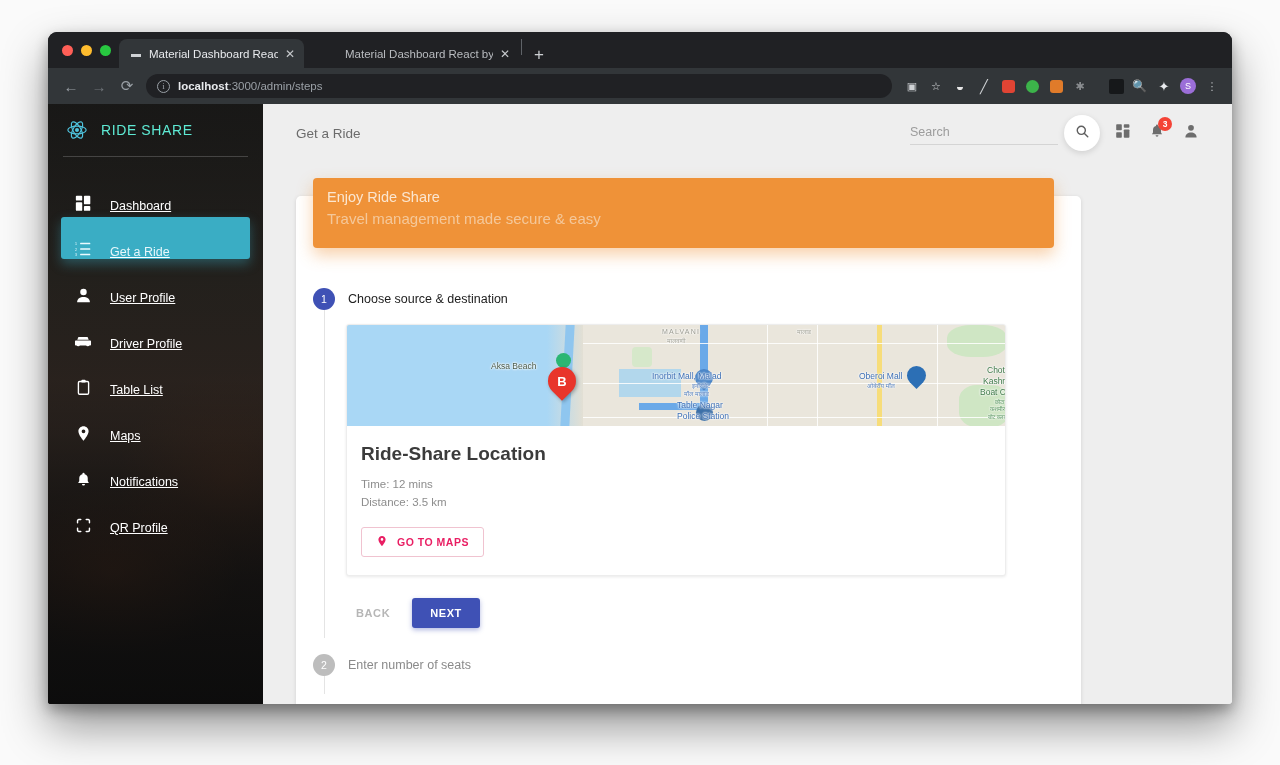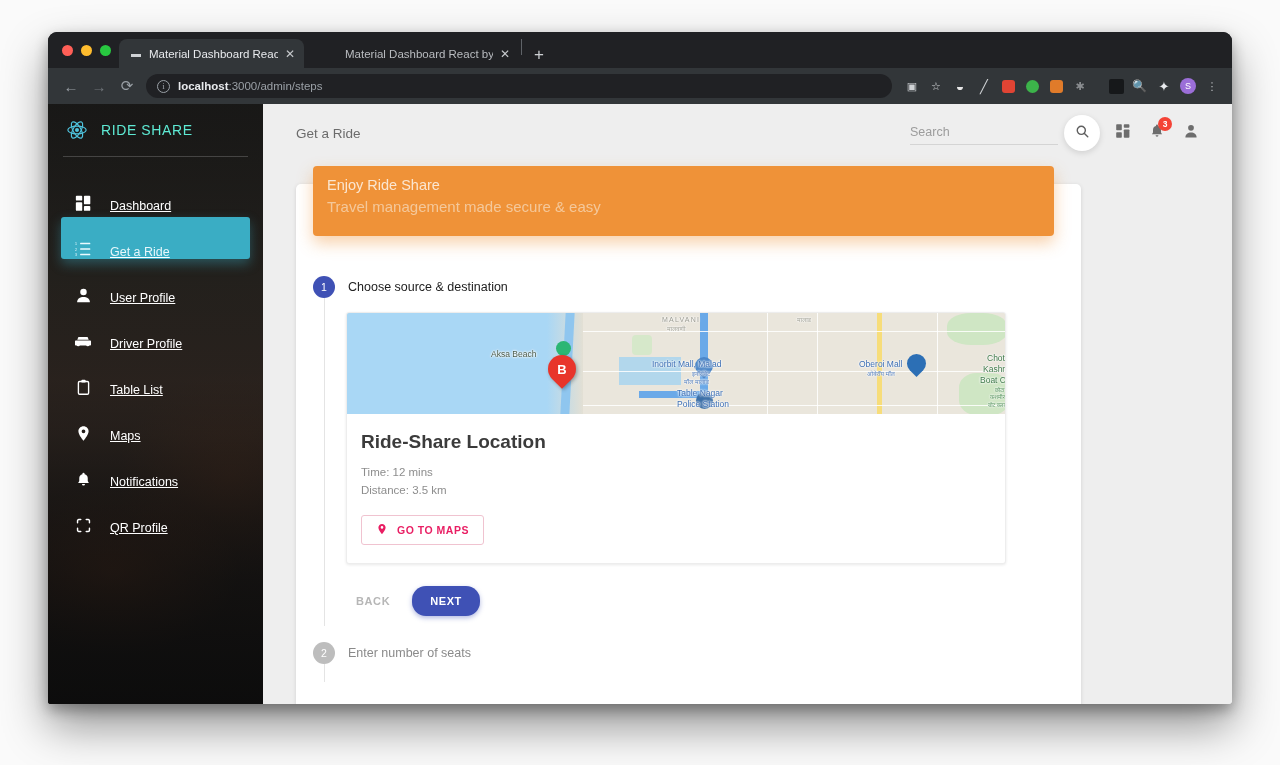--- a/index.html
+++ b/index.html
@@ -179,21 +179,21 @@
   #notif-badge {
     position: absolute; top: 1px; right: 2px;
     min-width: 14px; height: 14px; border-radius: 7px;
     background: #f44336; color: #fff; font-size: 8.5px;
     display: flex; align-items: center; justify-content: center;
     padding: 0 3px; font-weight: 700; line-height: 1;
   }
 
   
   #content-card {
-    position: absolute; left: 33px; top: 80px;
+    position: absolute; left: 33px; top: 92px;
     width: 785px; height: 560px;
     background: #ffffff; border-radius: 5px;
     box-shadow: 0 1px 4px rgba(0,0,0,.12);
   }
   #banner {
     position: absolute; left: 17px; top: -18px;
     width: 741px; height: 70px;
     background: #ef9238; border-radius: 4px;
     box-shadow: 0 7px 16px rgba(239,146,56,.42);
     padding: 11px 14px;
@@ -251,21 +251,21 @@
   #btn-row { display: flex; align-items: center; gap: 12px; margin-top: 22px; }
   #back-btn {
     background: transparent; border: none;
     color: #b6b6b6; font-size: 11px; font-weight: 700;
     letter-spacing: .6px; padding: 8px 10px;
     font-family: "Liberation Sans", sans-serif;
   }
   #next-btn {
     background: #3f51b5; border: none; color: #fff;
     font-size: 11px; font-weight: 700; letter-spacing: .6px;
-    padding: 9px 18px; border-radius: 14px;
+    padding: 9px 18px; border-radius: 3px;
     box-shadow: 0 2px 5px rgba(63,81,181,.40);
     font-family: "Liberation Sans", sans-serif;
   }
   .step2-tail { margin-left: 11px; height: 18px; border-left: 1px solid #e4e4e4; }
 </style>
 </head>
 <body>
 
 <div id="browser-window">
 

